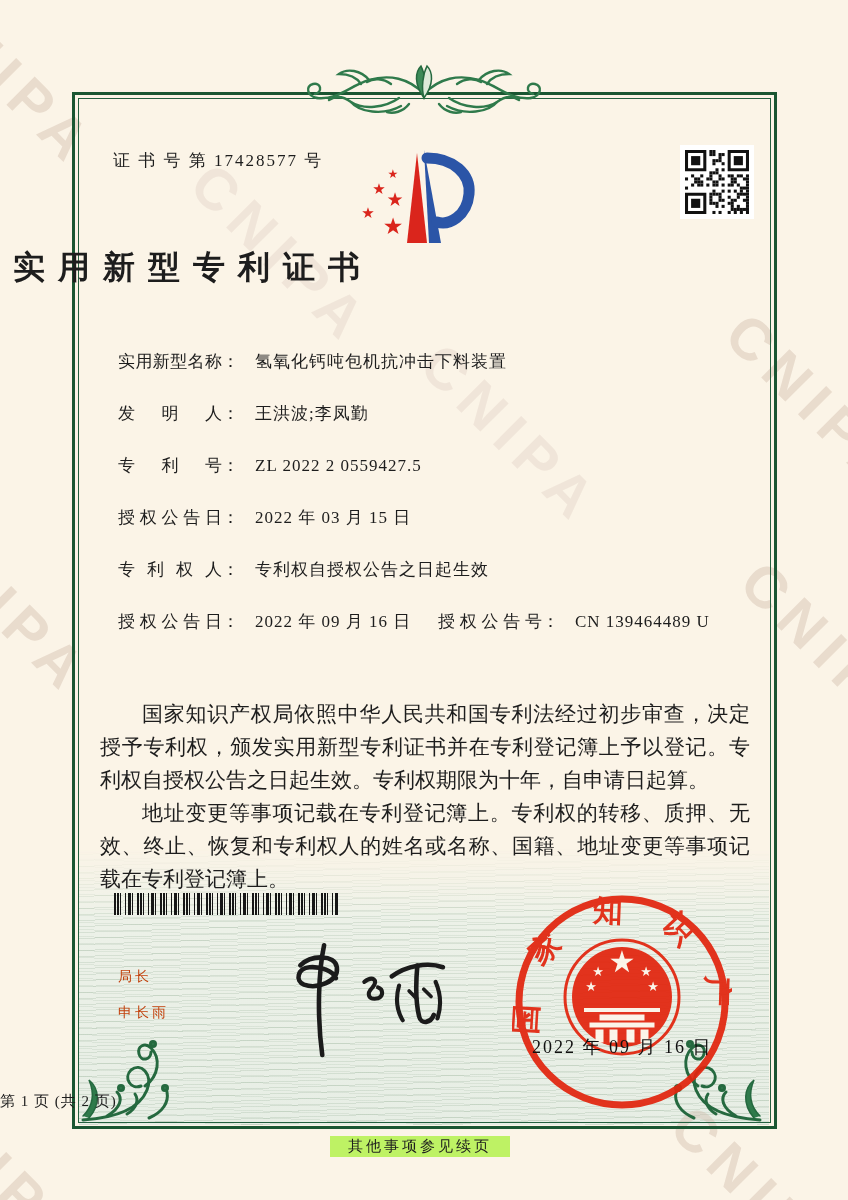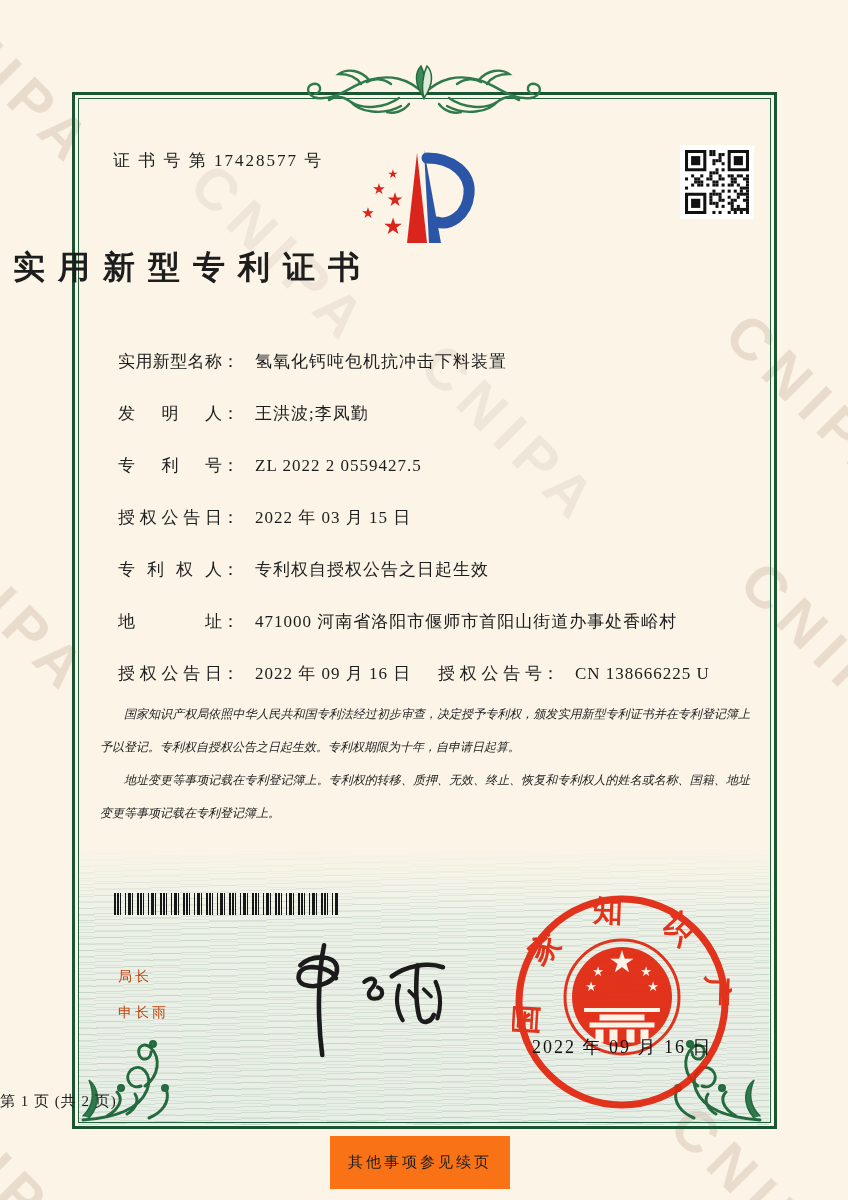--- a/index.html
+++ b/index.html
@@ -50,21 +50,21 @@
   .fields{position:absolute; z-index:3; left:118px; top:350px; width:640px;
           display:flex; flex-direction:column; gap:29px; font-size:17px;}
   .frow{position:relative; height:23px; line-height:23px; white-space:nowrap;}
   .flabel{display:inline-block; width:104px; text-align:justify; text-align-last:justify; vertical-align:top;}
   .fcolon{display:inline-block; margin-right:6px;}
   .fvalue{letter-spacing:1px;margin-left:10px;}
   .grant-col2{position:absolute; left:320px; top:0;}
   
   .body-text{
     position:absolute; z-index:3; left:100px; top:698px; width:650px;
-    font-size:12px; line-height:33px; text-align:justify;font-style:italic;
+    font-size:21px; line-height:33px; text-align:justify;
   }
   .body-text p{margin:0; text-indent:2em;}
   
   .barcode{
     position:absolute; z-index:3; left:114px; top:893px; width:225px; height:22px;
     background:repeating-linear-gradient(90deg,
       #161616 0 2px, rgba(0,0,0,0) 2px 3px,
       #161616 3px 5px, rgba(0,0,0,0) 5px 6px,
       #161616 6px 7px, rgba(0,0,0,0) 7px 11px,
       #161616 11px 12px, rgba(0,0,0,0) 12px 14px,
@@ -79,21 +79,21 @@
   .signature{position:absolute; z-index:4; left:262px; top:938px;}
   .seal{position:absolute; z-index:4; left:512px; top:892px;}
   .seal-date{
     position:absolute; z-index:5; left:532px; top:1035px; width:210px;
     font-size:18px; letter-spacing:2px; color:#101010; white-space:nowrap;
   }
   .page-info{position:absolute; z-index:3; left:0; top:1092px; width:820px;
              font-size:15px; letter-spacing:1px;}
   .footer-note{
     position:absolute; z-index:3; left:330px; top:1136px;
-    background:#f97316; padding:17px 18px; font-size:15px; letter-spacing:3px;
+    background:#bef264; padding:1px 18px; font-size:15px; letter-spacing:3px;
   }
   .ornament{position:absolute; z-index:3; left:299px; top:60px;}
   .flourish{position:absolute; z-index:3;}
   .flourish.bl{left:79px; top:1014px;}
   .flourish.br{left:664px; top:1014px; transform:scaleX(-1);}
 </style>
 </head>
 <body>
 
 <div class="page">
@@ -281,26 +281,23 @@
     <div class="frow">
       <span class="flabel">专利号</span><span class="fcolon">：</span><span class="fvalue">ZL 2022 2 0559427.5</span>
     </div>
     <div class="frow">
       <span class="flabel">授权公告日</span><span class="fcolon">：</span><span class="fvalue">2022 年 03 月 15 日</span>
     </div>
     <div class="frow">
       <span class="flabel">专利权人</span><span class="fcolon">：</span><span class="fvalue">专利权自授权公告之日起生效</span>
     </div>
     <div class="frow">
-      <span class="flabel">地址</span><span class="fcolon">：</span><span class="fvalue">471000 河南省洛阳市偃师市首阳山街道办事处香峪村</span>
-    </div>
-    <div class="frow">
       <span class="flabel">授权公告日</span><span class="fcolon">：</span><span class="fvalue">2022 年 09 月 16 日</span>
       <span class="grant-col2">
-        <span class="flabel">授权公告号</span><span class="fcolon">：</span><span class="fvalue">CN 138666225 U</span>
+        <span class="flabel">授权公告号</span><span class="fcolon">：</span><span class="fvalue">CN 139464489 U</span>
       </span>
     </div>
   </div>
 
   <div class="body-text">
     <p>国家知识产权局依照中华人民共和国专利法经过初步审查，决定授予专利权，颁发实用新型专利证书并在专利登记簿上予以登记。专利权自授权公告之日起生效。专利权期限为十年，自申请日起算。</p>
     <p>地址变更等事项记载在专利登记簿上。专利权的转移、质押、无效、终止、恢复和专利权人的姓名或名称、国籍、地址变更等事项记载在专利登记簿上。</p>
   </div>
 
   <div class="barcode"></div>

